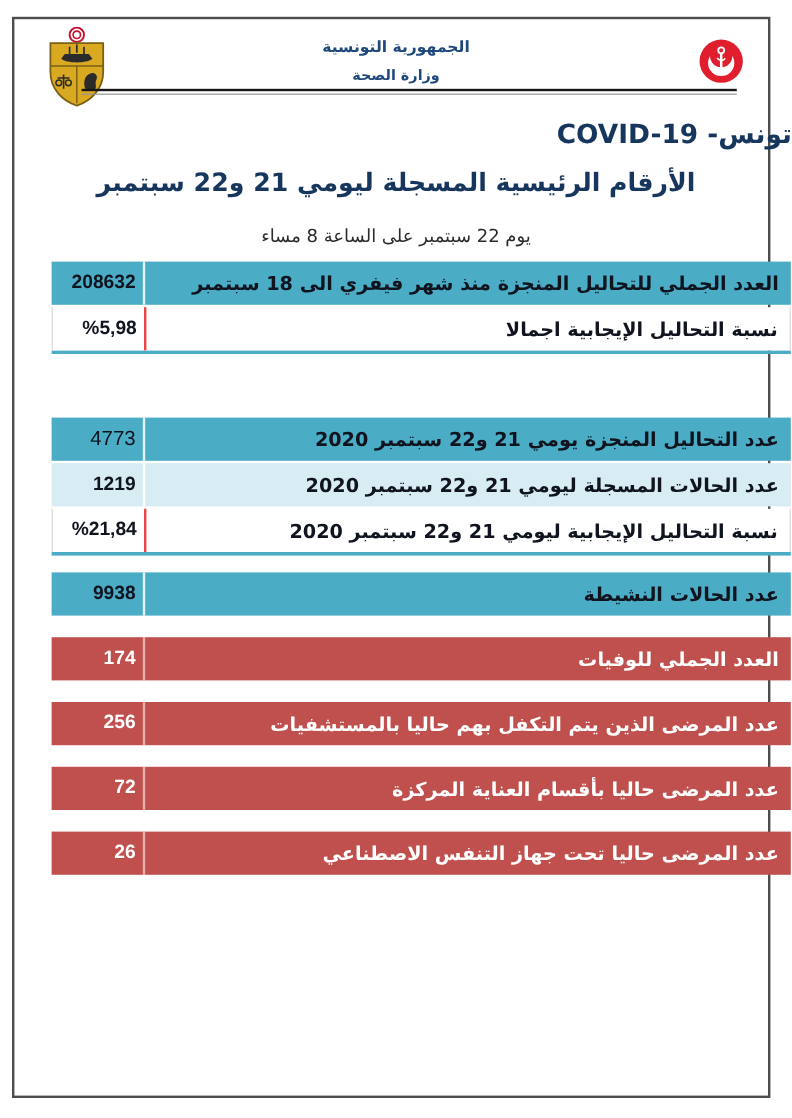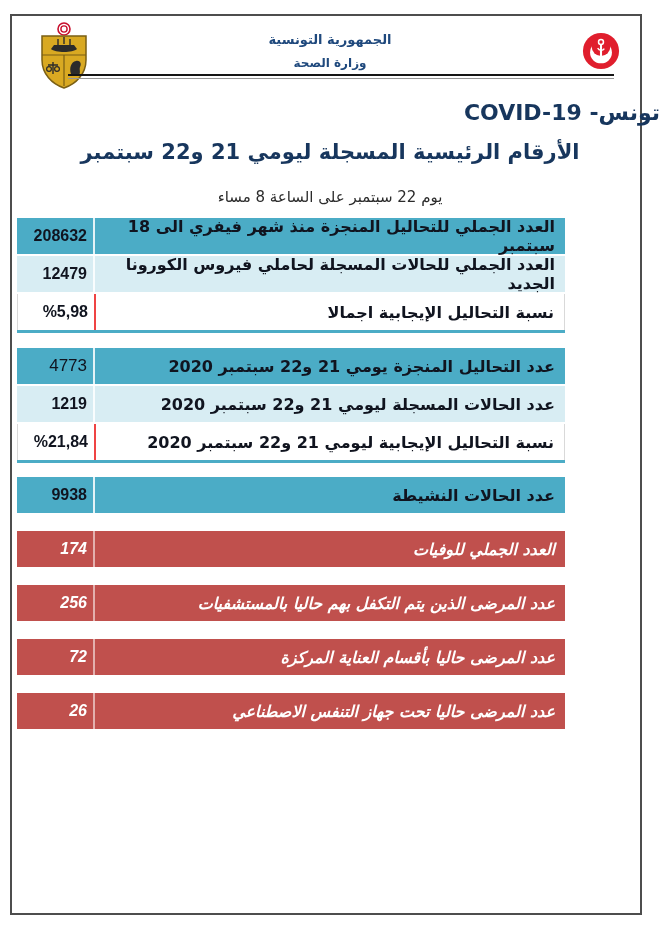--- a/index.html
+++ b/index.html
@@ -34,21 +34,21 @@
   }
   .subtitle {
     position:absolute; left:0; right:0; top:140px; text-align:center;
     color:#17365D; font-size:21px; font-weight:700; direction:rtl;
   }
   .date-line {
     position:absolute; left:0; right:0; top:188px; text-align:center;
     color:#2b2b2b; font-size:15px; direction:rtl;
   }
   
-  .tbl { position:absolute; left:17px; width:548px; }
+  .tbl { position:absolute; left:43px; width:616px; }
   .row {
     height:36px; display:flex; direction:ltr; align-items:stretch;
   }
   .row + .row { margin-top:2px; }
   .val {
     width:78px; flex:0 0 78px; display:flex; align-items:center; justify-content:flex-end;
     padding-right:6px; font-family:"Liberation Sans","DejaVu Sans",sans-serif;
     font-size:16px; font-weight:700; color:#10141f;
     border-right:2px solid rgba(255,255,255,.85);
   }
@@ -56,21 +56,21 @@
     flex:1; display:flex; align-items:center; direction:rtl;
     padding-right:10px; padding-left:8px;
     font-size:16px; font-weight:700; color:#10141f;
   }
   .teal  { background:#4BACC6; }
   .pale  { background:#D8EDF3; }
   .white { background:#ffffff; border-left:1px solid #d9d9d9; border-right:1px solid #d9d9d9; }
   .white .val { border-right:2px solid #ef4444; }
   .tbl.teal-capped { border-bottom:3px solid #4BACC6; }
   .red   { background:#C0504D; }
-  .red .val, .red .lbl { color:#ffffff;font-style:italic; }
+  .red .val, .red .lbl { color:#ffffff; }
   .red .val { border-right:2px solid rgba(255,255,255,.55); }
   .val.regular { font-weight:400; font-size:17px; }
   #tbl-cumulative { top:218px; }
   #tbl-daily      { top:348px; }
   #tbl-active     { top:477px; }
   #red-0 { top:531px; }
   #red-1 { top:585px;border-radius:16px; }
   #red-2 { top:639px; }
   #red-3 { top:693px; }
 </style>
@@ -110,24 +110,20 @@
 <div class="header-rule"></div>
 
 <div class="title">COVID-19 -تونس</div>
 <div class="subtitle">الأرقام الرئيسية المسجلة ليومي 21 و22 سبتمبر</div>
 <div class="date-line">يوم 22 سبتمبر على الساعة 8 مساء</div>
 
 <div id="tbl-cumulative" class="tbl teal-capped">
   <div class="row teal">
     <div class="val">208632</div>
     <div class="lbl">العدد الجملي للتحاليل المنجزة منذ شهر فيفري الى 18 سبتمبر</div>
-  </div>
-  <div class="row pale">
-    <div class="val">12479</div>
-    <div class="lbl">العدد الجملي للحالات المسجلة لحاملي فيروس الكورونا الجديد</div>
   </div>
   <div class="row white">
     <div class="val">%5,98</div>
     <div class="lbl">نسبة التحاليل الإيجابية اجمالا</div>
   </div>
 </div>
 
 <div id="tbl-daily" class="tbl teal-capped">
   <div class="row teal">
     <div class="val regular">4773</div>

